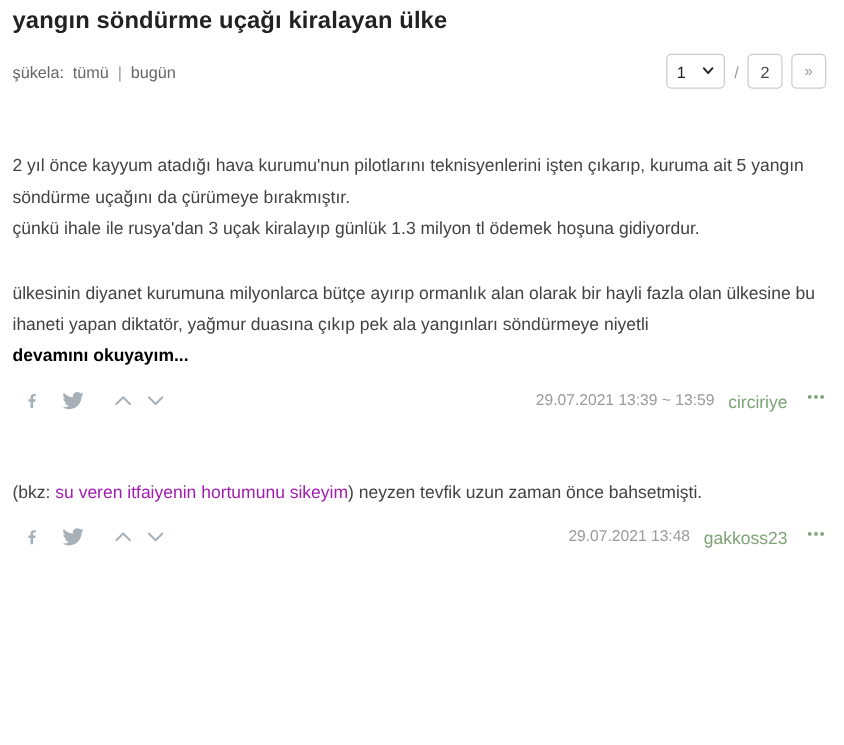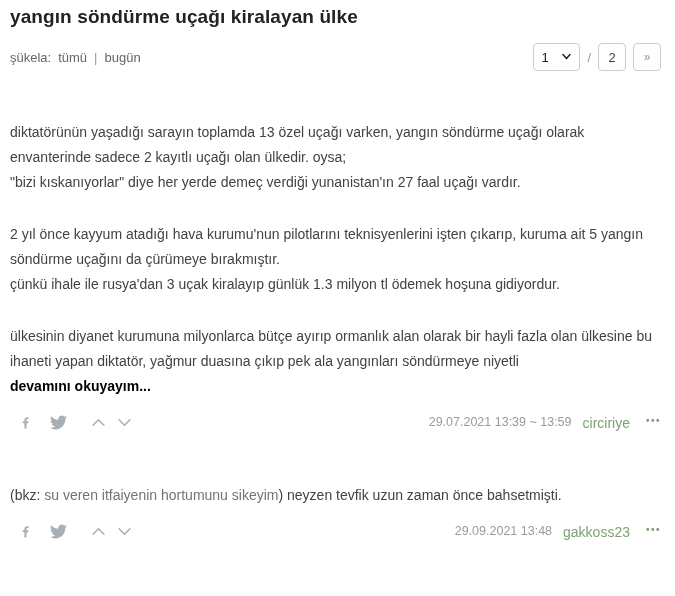--- a/index.html
+++ b/index.html
@@ -43,21 +43,21 @@
   
   .entry{margin-bottom:52px;}
   .entry-text{font-size:14px;line-height:25px;color:#424242;}
   .entry-text p{margin:0 0 27px 0;white-space:pre-line;}
   .entry-text p.no-gap{margin-bottom:0;}
   .entry-text p.small-gap{margin-bottom:20px;}
   .read-more{
     display:inline-block;font-weight:700;color:#000000;
     font-size:14px;line-height:25px;cursor:pointer;
   }
-  .bkz-link{color:#737373;cursor:pointer;}
+  .bkz-link{color:#a21caf;cursor:pointer;}
 
   
   .entry-footer{
     display:flex;justify-content:space-between;align-items:center;
     margin-top:15px;padding-left:8px;
   }
   .footer-icons{display:flex;align-items:center;}
   .footer-icons .icon{display:flex;align-items:center;cursor:pointer;}
   .icon-facebook{margin-right:17px;}
   .icon-twitter{margin-right:24px;}
@@ -92,22 +92,20 @@
         </span>
       </div>
       <span class="pager-divider">/</span>
       <div class="page-btn">2</div>
       <div class="page-btn page-next">»</div>
     </div>
   </div>
 
   <div class="entry">
     <div class="entry-text">
-      <p>diktatörünün yaşadığı sarayın toplamda 13 özel uçağı varken, yangın söndürme uçağı olarak envanterinde sadece 2 kayıtlı uçağı olan ülkedir. oysa;
-"bizi kıskanıyorlar" diye her yerde demeç verdiği yunanistan'ın 27 faal uçağı vardır.</p>
       <p>2 yıl önce kayyum atadığı hava kurumu'nun pilotlarını teknisyenlerini işten çıkarıp, kuruma ait 5 yangın söndürme uçağını da çürümeye bırakmıştır.
 çünkü ihale ile rusya'dan 3 uçak kiralayıp günlük 1.3 milyon tl ödemek hoşuna gidiyordur.</p>
       <p class="no-gap">ülkesinin diyanet kurumuna milyonlarca bütçe ayırıp ormanlık alan olarak bir hayli fazla olan ülkesine bu ihaneti yapan diktatör, yağmur duasına çıkıp pek ala yangınları söndürmeye niyetli</p>
       <span class="read-more">devamını okuyayım...</span>
     </div>
     <div class="entry-footer">
       <div class="footer-icons">
         <span class="icon icon-facebook">
           <svg width="15" height="15" viewBox="0 0 24 24">
               <path fill="#a6b0b6" d="M13.6 21.5v-8.2h2.75l.42-3.2H13.6V8.06c0-.93.26-1.56 1.6-1.56h1.7V3.64c-.3-.04-1.3-.13-2.47-.13-2.45 0-4.13 1.5-4.13 4.24v2.35H7.54v3.2h2.76v8.2h3.3z"></path>
@@ -158,20 +156,20 @@
               <polyline points="3,13 11,5 19,13" fill="none" stroke="#a6b0b6" stroke-width="2.2" stroke-linecap="round" stroke-linejoin="round"></polyline>
             </svg>
         </span>
         <span class="icon">
           <svg width="15" height="13" viewBox="0 0 22 18">
               <polyline points="3,5 11,13 19,5" fill="none" stroke="#a6b0b6" stroke-width="2.2" stroke-linecap="round" stroke-linejoin="round"></polyline>
             </svg>
         </span>
       </div>
       <div class="footer-meta">
-        <span class="entry-date">29.09.2021 13:48</span>
+        <span class="entry-date">29.07.2021 13:48</span>
         <span class="entry-author">gakkoss23</span>
         <span class="entry-more">•••</span>
       </div>
     </div>
   </div>
 
 </div>
 
 </body></html>

